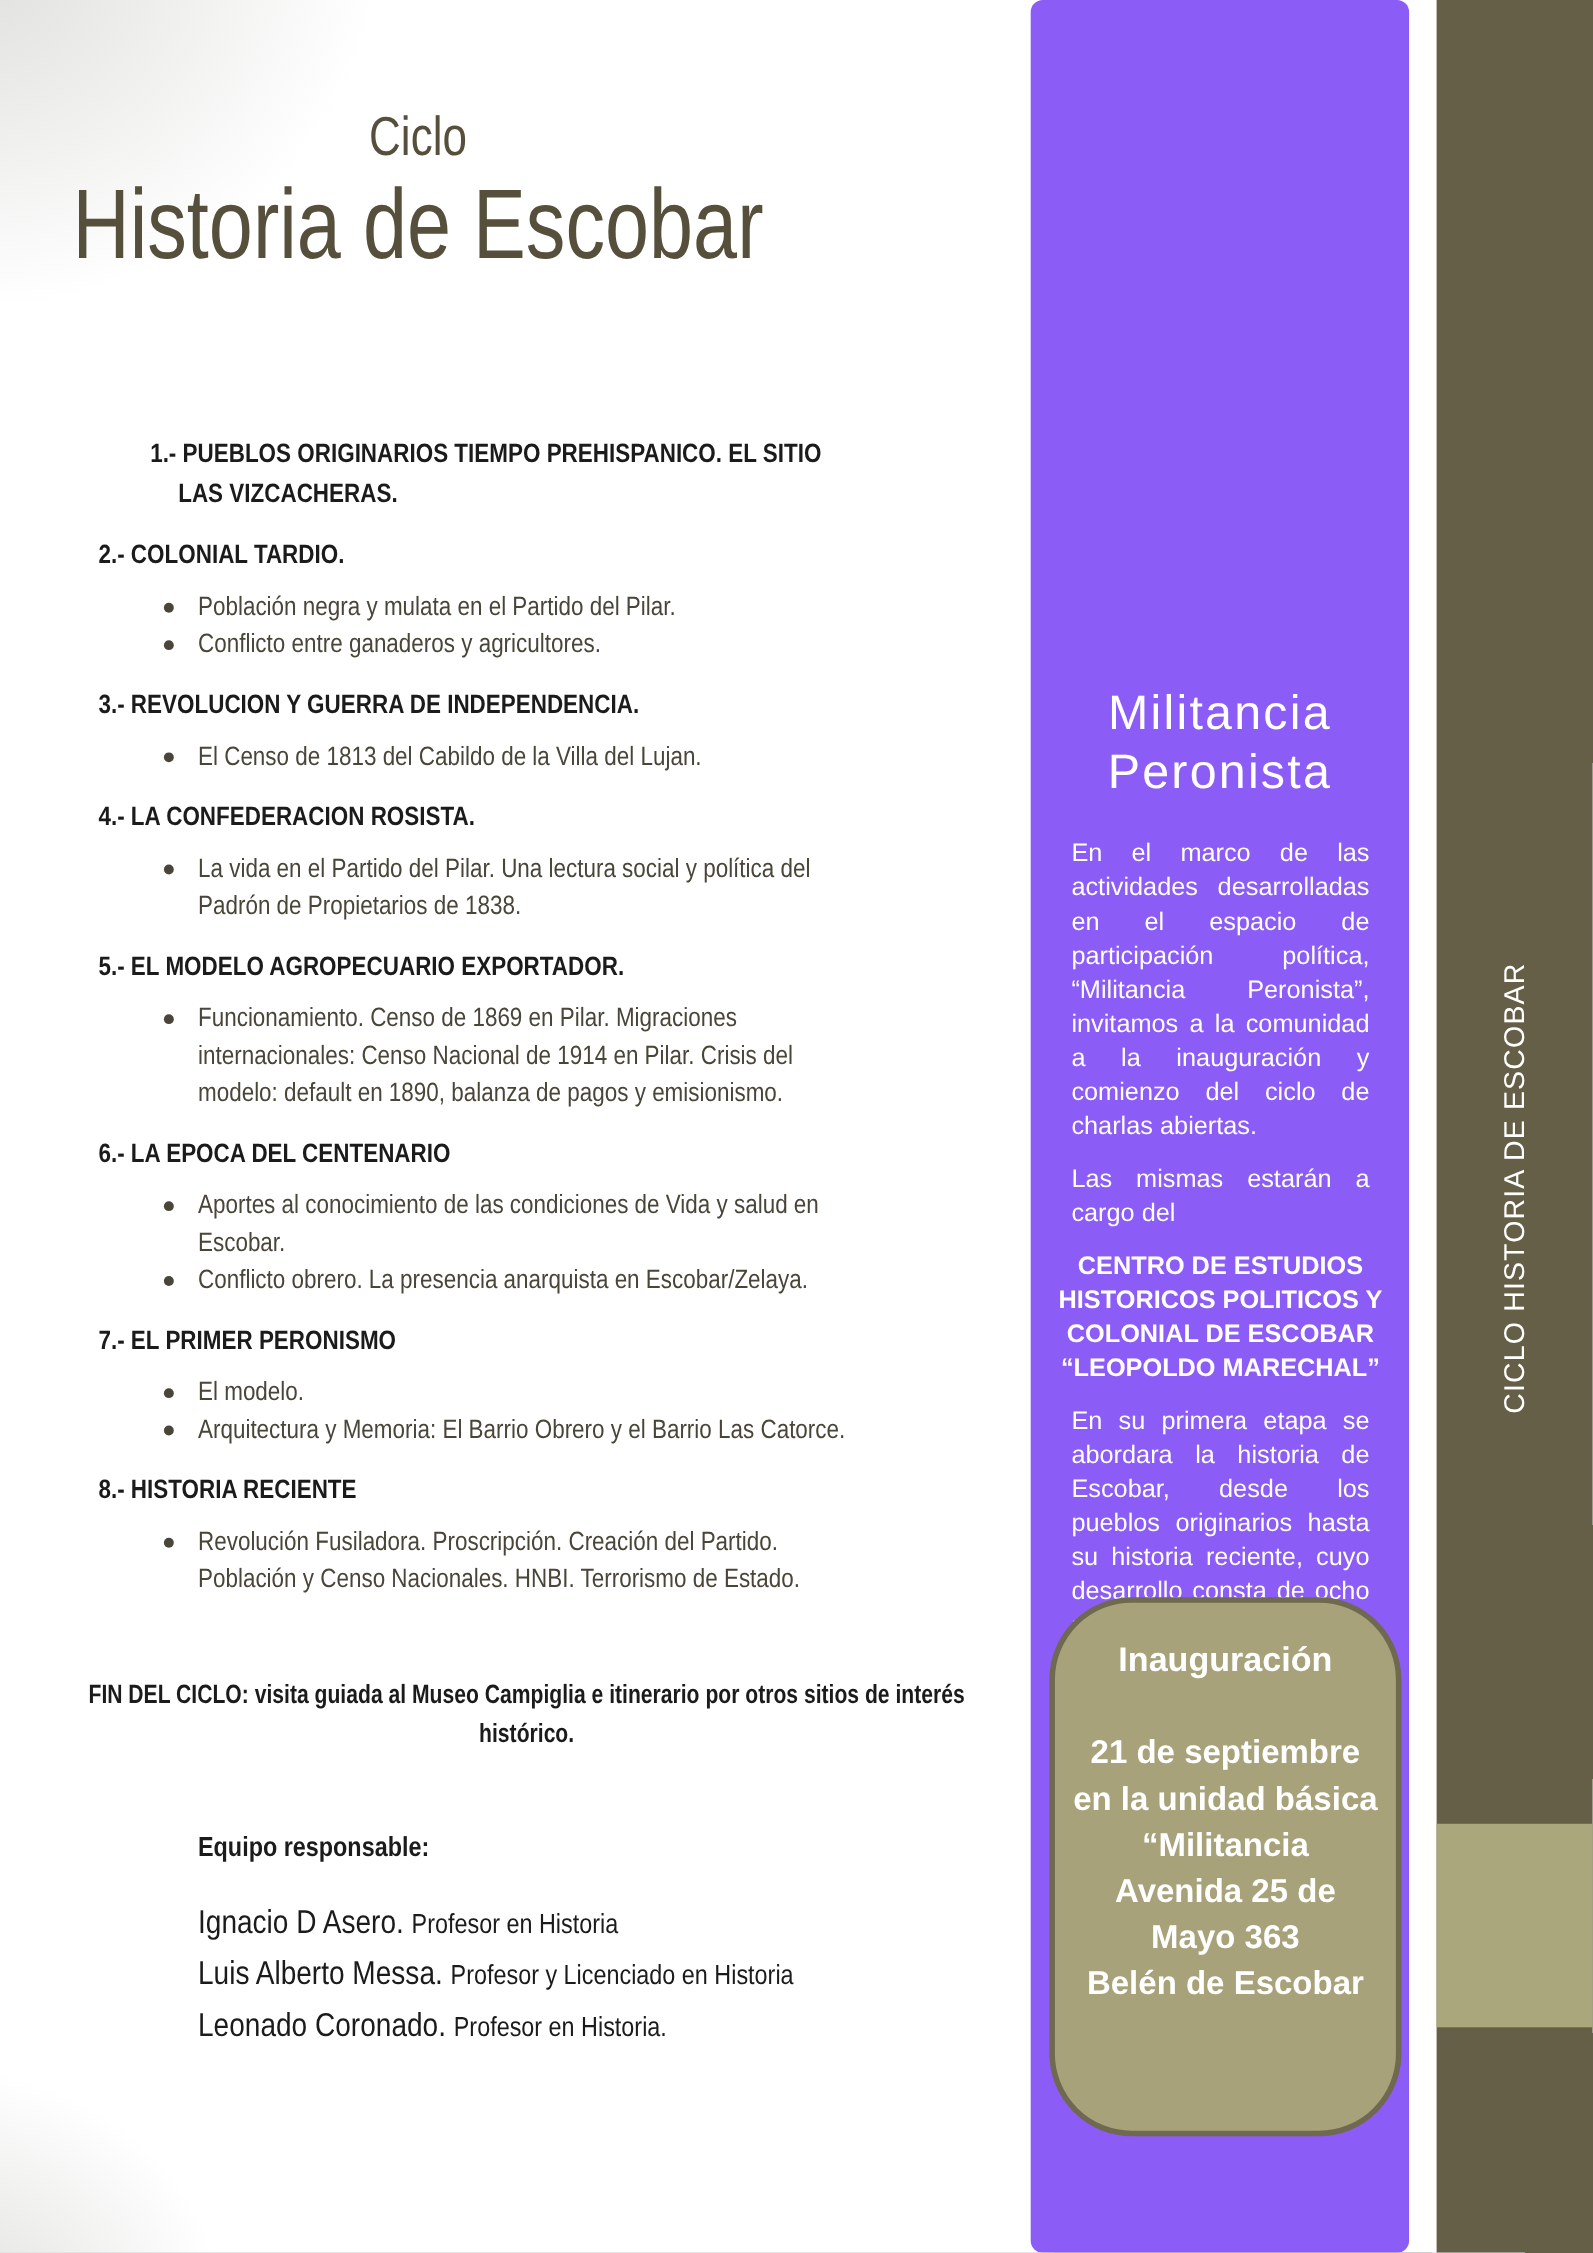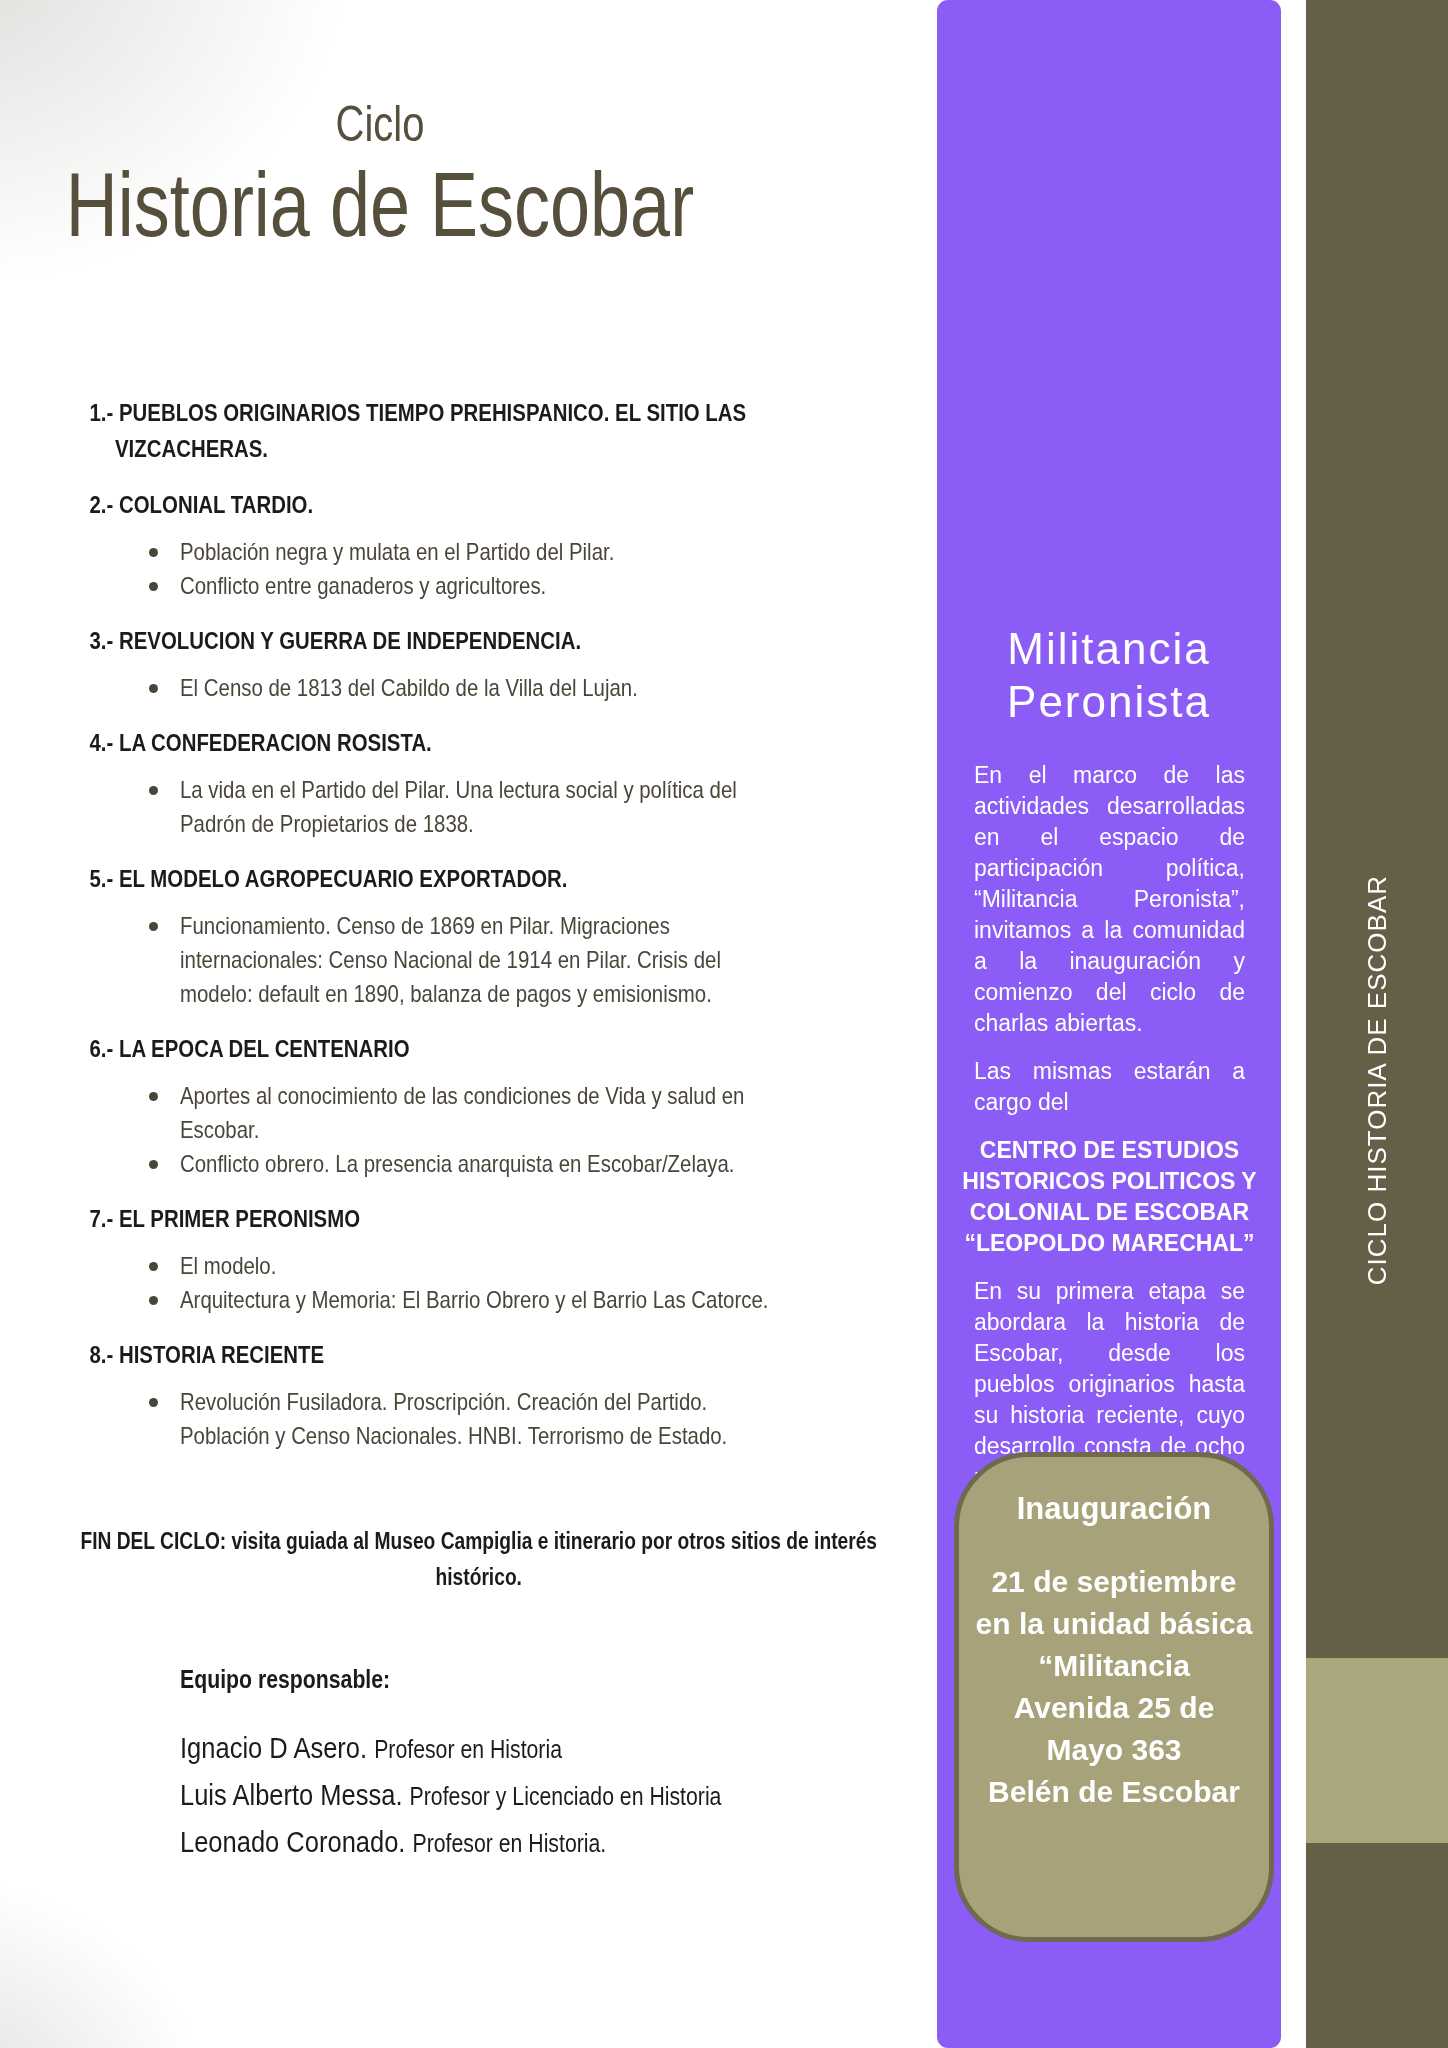--- a/index.html
+++ b/index.html
@@ -21,21 +21,21 @@
   .title-large{font-size:90px;line-height:96px;font-weight:400;margin-top:4px;white-space:nowrap;}
   
   .cx{display:block;width:117.65%;transform:scaleX(0.85);transform-origin:0 0;}
   .cxc{display:block;width:125%;margin-left:-12.5%;transform:scaleX(0.8);transform-origin:50% 0;}
   .modules{position:absolute;top:395px;left:85px;width:700px;}
   .module-heading{
     margin:20px 0 0 0;font-size:24px;line-height:36px;font-weight:700;color:#1b1b1b;
     padding-left:30px;
   }
   .module-heading .cx{text-indent:-30px;}
-  .module:first-child .module-heading{margin-top:0;}
+  .module:first-child .module-heading{margin-top:0;margin-left:47px;}
   .module ul{list-style:none;margin:12px 0 0 0;padding:0;}
   .module li{
     position:relative;margin:0;padding:0 0 0 95px;
     font-size:24px;line-height:34px;color:#4a4539;
   }
   .module li::before{
     content:"";position:absolute;left:64px;top:13px;width:9px;height:9px;border-radius:50%;
     background:#4a4539;
   }
   .fin{
@@ -54,21 +54,21 @@
     font-size:44px;line-height:53px;font-weight:400;letter-spacing:2px;
   }
   .sb-body{position:absolute;top:743px;left:20px;width:305px;font-size:23px;line-height:31px;}
   .sb-p{margin:17px;text-align:justify;}
   .sb-center{font-weight:700;text-align:center;}
   .inaug-box{
     position:absolute;left:17px;top:1452px;width:320px;height:490px;box-sizing:border-box;
     border:5px solid #6f6950;border-radius:75px;background:#a7a27a;
     text-align:center;font-weight:700;color:#ffffff;padding-top:30px;
   }
-  .inaug-title{font-size:31px;line-height:44px;margin-bottom:30px;}
+  .inaug-title{font-size:31px;line-height:44px;margin-bottom:42px;}
   .inaug-lines div{font-size:30px;line-height:42px;}
   
   .sep{position:absolute;left:1302px;top:0;width:4px;height:2048px;background:#ffffff;}
   .strip{position:absolute;left:1306px;top:0;width:142px;height:2048px;background:#665f47;}
   .strip-light{position:absolute;left:0;top:1658px;width:142px;height:185px;background:#aba77d;}
   .vtext{
     position:absolute;top:875px;left:50%;
     transform:translateX(-50%) rotate(180deg);
     writing-mode:vertical-rl;white-space:nowrap;
     color:#ffffff;font-size:26px;letter-spacing:1px;font-weight:400;

